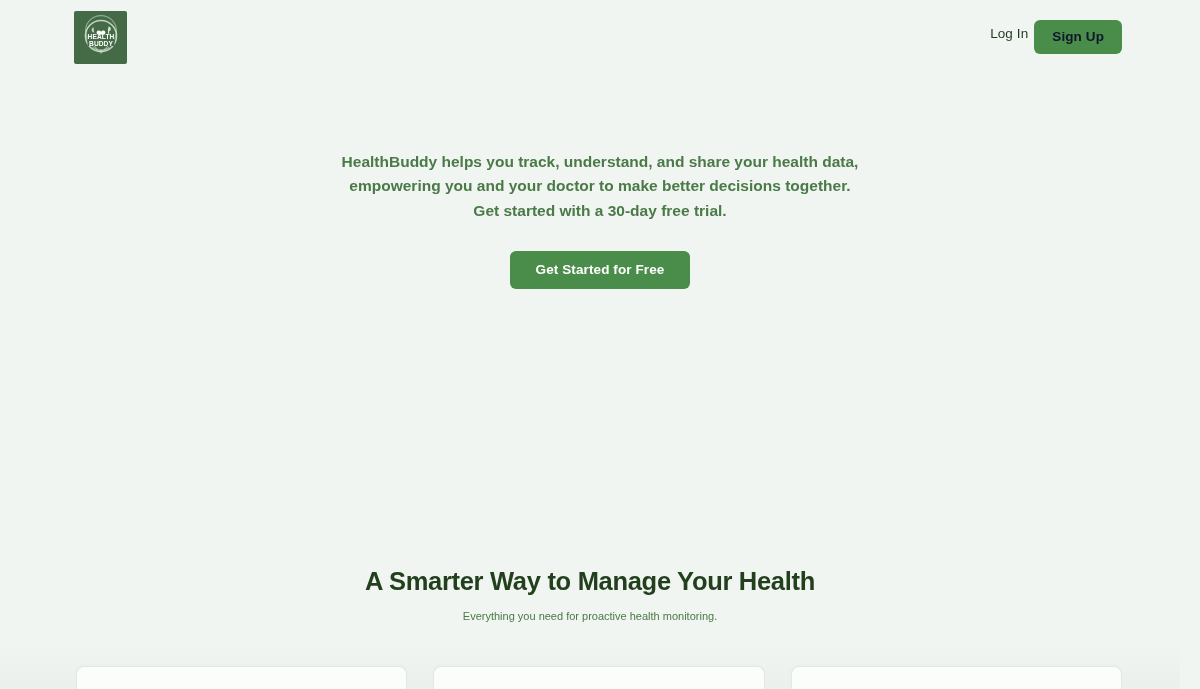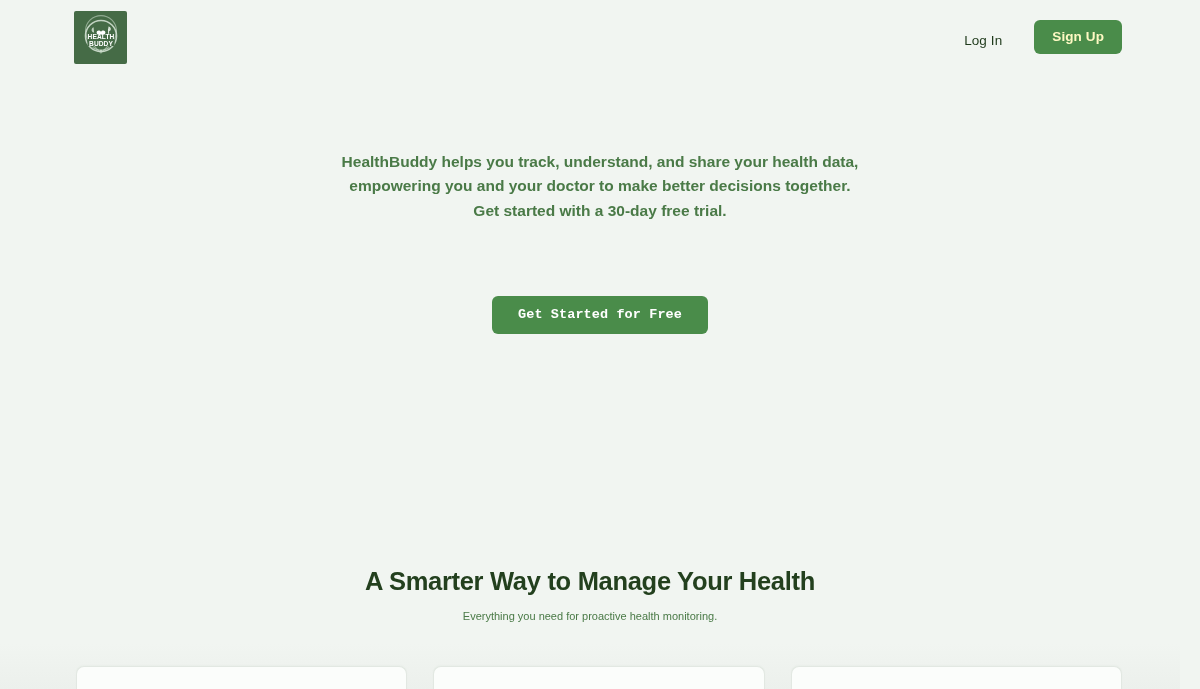--- a/index.html
+++ b/index.html
@@ -56,40 +56,40 @@
     align-items: center;
     justify-content: center;
     position: relative;
     overflow: hidden;
   }
 
   .logo-mark svg { display: block; }
 
   .header-actions {
     display: flex;
-    align-items: flex-end;
-    gap: 28px;
+    align-items: flex-start;
+    gap: 2px;
   }
 
   .login-link {
     font-size: 13.5px;
     color: #1f3a1b;
     text-decoration: none;
     letter-spacing: 0.1px;
     padding: 6px 4px;
     background: none;
     border: none;
     cursor: pointer;
     font-family: inherit;
   }
 
   .signup-button {
     font-size: 13.5px;
     font-weight: 700;
-    color: #fef9c3;
+    color: #0f172a;
     background: #4a8c4a;
     border: none;
     border-radius: 6px;
     padding: 9px 18px 10px;
     cursor: pointer;
     font-family: inherit;
     letter-spacing: 0.1px;
   }
 
   
@@ -127,23 +127,22 @@
 
   .cta-button {
     font-size: 13.5px;
     font-weight: 700;
     color: #ffffff;
     background: #4a8c4a;
     border: none;
     border-radius: 6px;
     padding: 11px 26px 12px;
     cursor: pointer;
-    font-family: Liberation Mono, monospace;
+    font-family: Liberation Sans, sans-serif;
     letter-spacing: 0.1px;
-    margin-top: 45px;
   }
 
   
   .features {
     position: absolute;
     top: 528px;
     left: 0;
     width: 1180px;
     height: 161px;
     background: linear-gradient(to bottom, #f1f5f1 0%, #f1f5f1 72%, #eef2ee 88%, #ecf0ec 100%);

